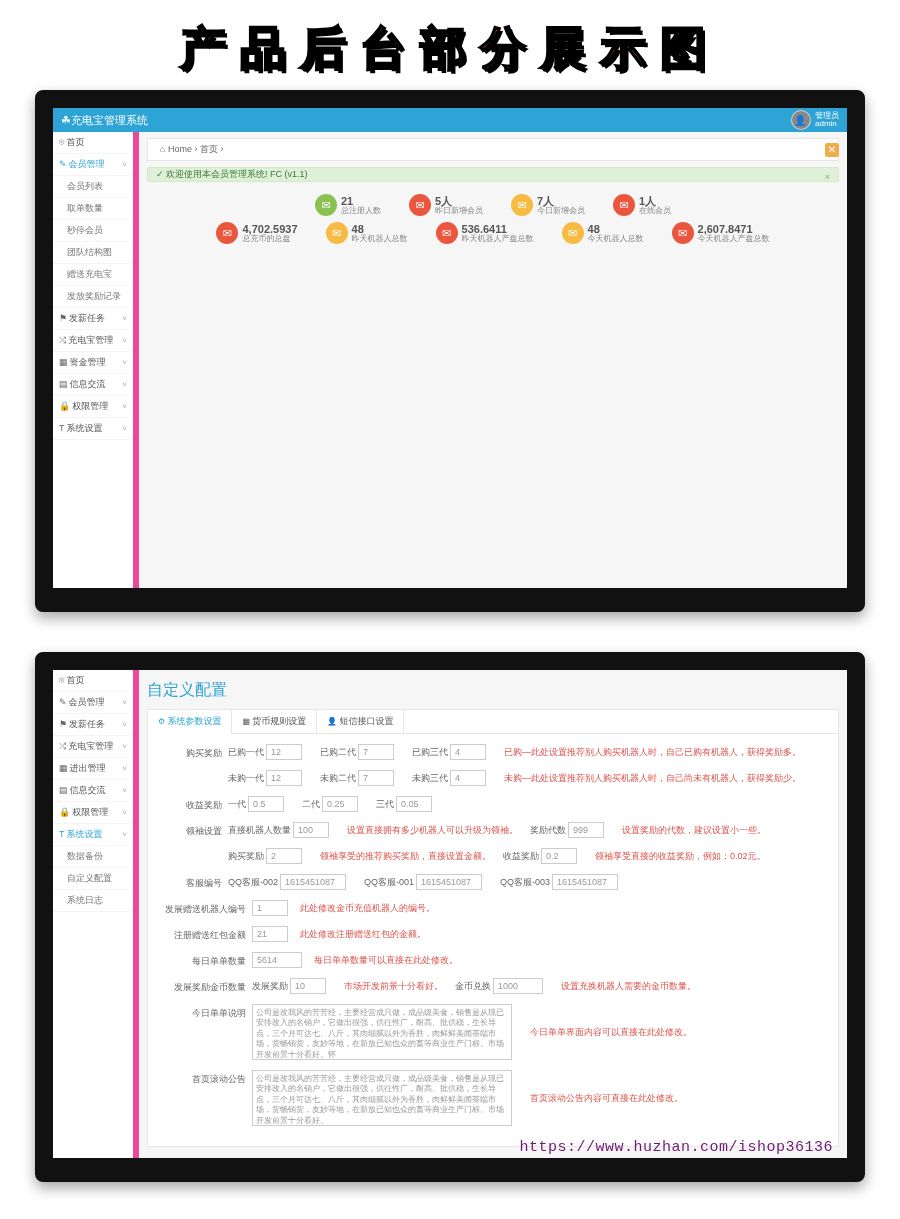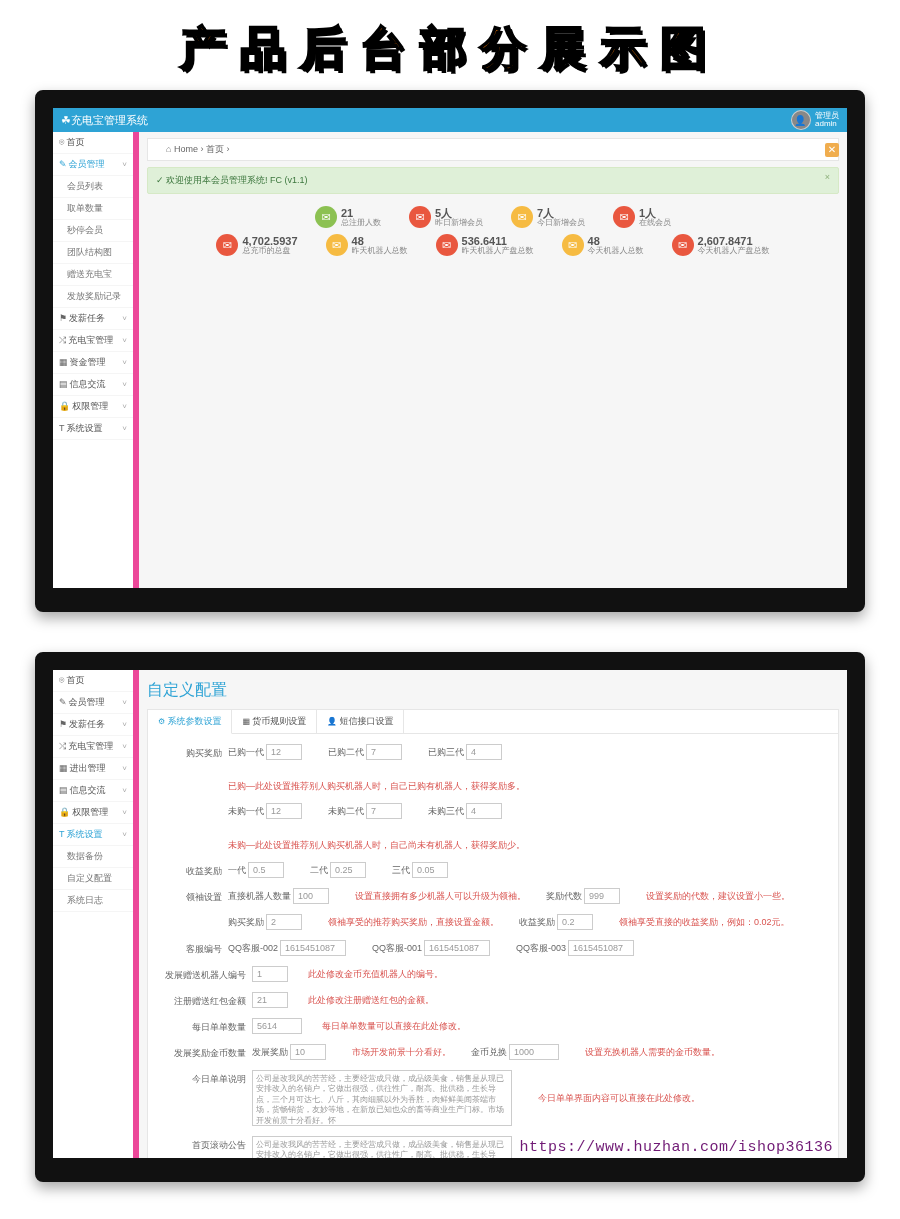--- a/index.html
+++ b/index.html
@@ -28,26 +28,26 @@
 .sidebar { width: 86px; background: #fff; border-right: 6px solid #ec4899; font-size: 9px; color: #555; }
 .side-item { display: flex; align-items: center; justify-content: space-between; padding: 4px 6px; cursor: pointer; border-bottom: 1px solid #f5f5f5; }
 .side-item.sub { padding-left: 14px; color: #777; }
 .side-item.active { color: #2ea3d5; }
 .side-item .ico { width: 9px; text-align:center; margin-right:2px; color:#666 }
 .side-item.active .ico { color:#2ea3d5 }
 .chev { font-size: 8px; color: #aaa; }
 
 
 .main { flex: 1; background: #f6f6f6; padding: 6px 8px; overflow: hidden; }
-.breadcrumb { font-size: 9px; color: #666; background:#fff; padding:4px 18px; border:1px solid #e6e6e6; margin-bottom:6px }
+.breadcrumb { font-size: 9px; color: #666; background:#fff; padding:4px 12px; border:1px solid #e6e6e6; margin-bottom:6px }
 .breadcrumb .home-ico { font-weight:bold }
 .page-title { font-size: 16px; color: #2ea3d5; margin: 4px 0 8px; }
 .btn-close { float:right; width:14px; height:14px; background:#f0ad4e; color:#fff; border-radius:2px; font-size:10px; text-align:center; line-height:14px; margin-top:-24px }
 
-.alert { background: #dff0d8; border: 1px solid #d6e9c6; color: #3c763d; font-size: 9px; padding: 6px 8px; border-radius: 2px; margin-bottom: 10px; position:relative }
+.alert { background: #dff0d8; border: 1px solid #d6e9c6; color: #3c763d; font-size: 9px; padding: 0 8px; border-radius: 2px; margin-bottom: 10px; position:relative }
 .alert .x { position:absolute; right:8px; top:4px; color:#8db07b }
 
 .stats { display:flex; flex-direction:column; align-items:center; gap:6px; padding: 2px 0 }
 .stat-row { display:flex; gap:28px; justify-content:center }
 .stat { display:flex; align-items:center; gap:4px }
 .stat-ico { width:22px; height:22px; border-radius:50%; display:flex; align-items:center; justify-content:center; color:#fff; font-size:11px }
 .i-green { background:#8cc152 }
 .i-red { background:#e9573f }
 .i-orange { background:#f6bb42 }
 .stat-txt { line-height:1.1; text-align:left }
@@ -56,21 +56,21 @@
 
 
 .panel { background:#fff; border:1px solid #e6e6e6; }
 .tabs { display:flex; border-bottom:1px solid #e6e6e6; font-size:9px }
 .tab { padding:5px 10px; border-right:1px solid #e6e6e6; color:#555; cursor:pointer }
 .tab.active { color:#2ea3d5; background:#fff; border-bottom:1px solid #fff; margin-bottom:-1px }
 
 .form-body { padding:10px 14px; font-size:9px; color:#555 }
 .frow { display:flex; align-items:flex-start; margin-bottom:10px; gap:6px }
 .flabel { width:60px; text-align:right; color:#666; padding-top:3px; flex-shrink:0 }
-.fcell { flex:1; display:flex; flex-wrap:wrap; align-items:center; gap:20px }
+.fcell { flex:1; display:flex; flex-wrap:wrap; align-items:center; gap:12px }
 .inl { display:flex; align-items:center; gap:2px; margin-right:6px }
 .inl .k { color:#666; font-size:9px }
 .inp { border:1px solid #ccc; height:16px; padding:0 4px; font-size:9px; color:#999; background:#fff; width:36px }
 .inp.w { width:50px }
 .inp.ww { width:66px }
 .help-red { color:#d9534f; font-size:9px }
 .ta { border:1px solid #ccc; width:260px; height:56px; font-size:8px; color:#999; padding:3px; line-height:1.3; resize:none; overflow:hidden }
 .ta-side { color:#d9534f; font-size:9px; margin-left:6px; align-self:center }
 .watermark { position:absolute; right:14px; bottom:2px; font-size:15px; color:#701a75; font-family: Liberation Mono, monospace; letter-spacing:.5px }
 .apple { position:absolute; left:50%; bottom:-20px; transform:translate(-50%,0); color:#aaa; font-size:14px }

